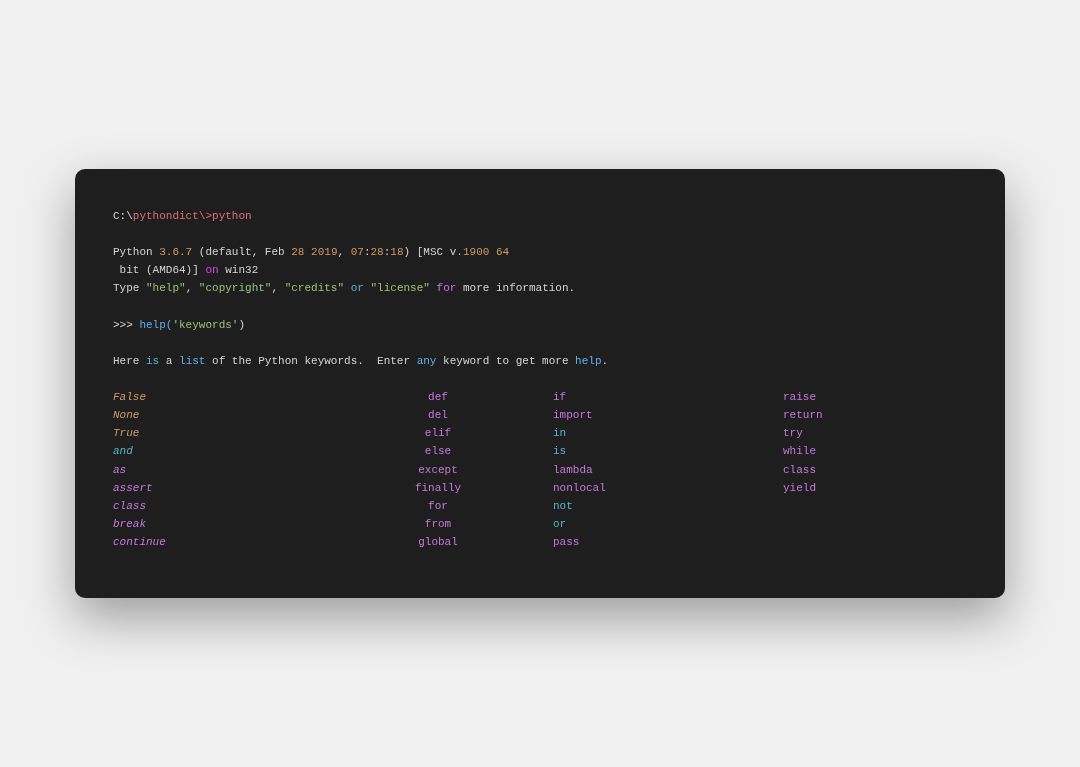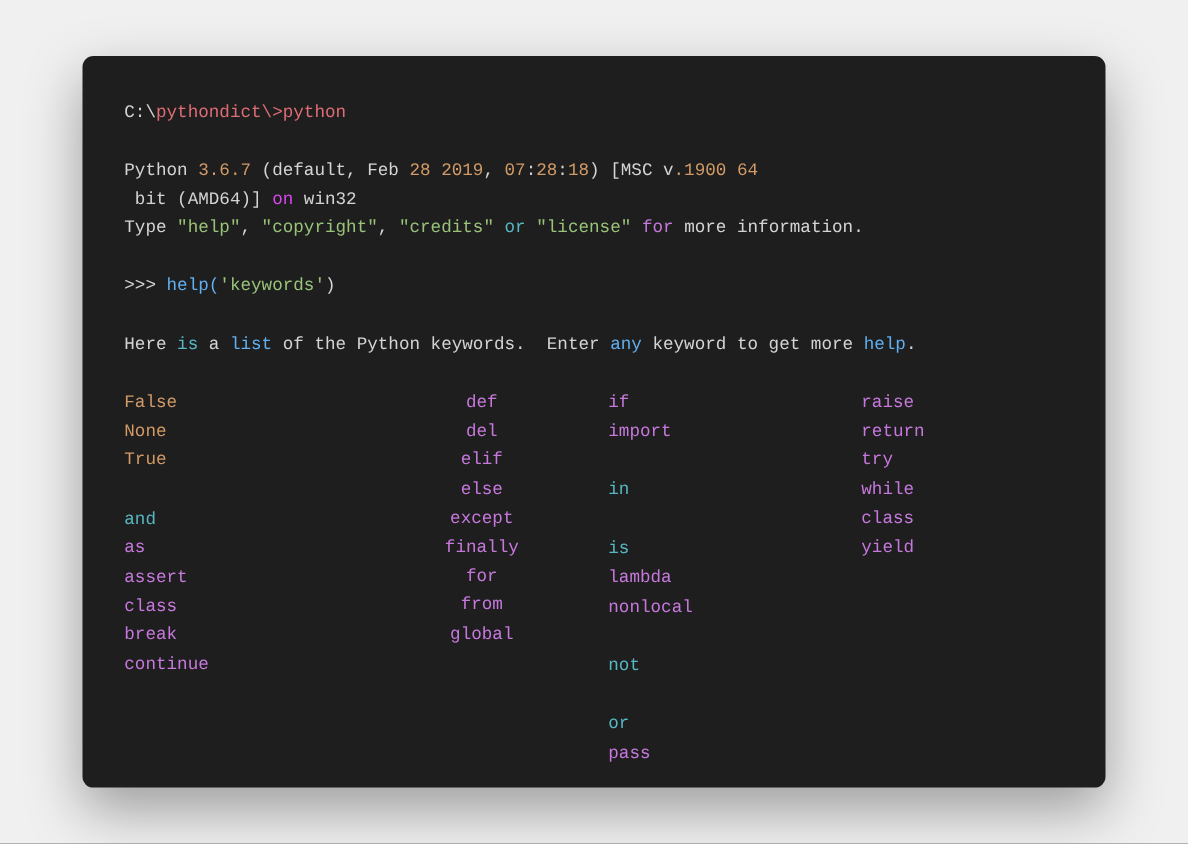--- a/index.html
+++ b/index.html
@@ -8,49 +8,49 @@
       display: flex;
       justify-content: center;
       align-items: center;
       min-height: 767px;
       font-family: 'Consolas', 'Monaco', 'Courier New', monospace;
     }
     .terminal {
       width: 930px;
       background: #1e1e1e;
       border-radius: 10px;
-      padding: 38px 38px 18px 38px;
+      padding: 38px 38px 47px 38px;
       box-shadow: 0 20px 50px rgba(0,0,0,0.35);
-      font-size: 16px;
+      font-size: 11px;
       line-height: 1.65;
       color: #d4d4d4;
     }
     pre {
       font-family: inherit;
       white-space: pre;
       margin: 0;
     }
     .blank { height: 1.65em; }
     .c-white   { color: #d4d4d4; }
     .c-red     { color: #e06c75; }
     .c-green   { color: #98c379; }
-    .c-cyan    { color: #56b6c2; margin-top: 27px; }
+    .c-cyan    { color: #56b6c2; }
     .c-blue    { color: #61afef; }
     .c-purple  { color: #c678dd; }
     .c-orange  { color: #d19a66; }
     .c-yellow  { color: #d946ef; }
     .keywords-table {
       display: flex;
       gap: 0;
     }
     .kw-col {
       display: flex;
       flex-direction: column;
     }
-    .kw-col.col1 { width: 210px; }
+    .kw-col.col1 { width: 210px; font-style: italic; }
     .kw-col.col2 { width: 230px; text-align: center; }
     .kw-col.col3 { width: 230px; justify-content: center; }
     .kw-col.col4 { }
     .kw { line-height: 1.65; }
   </style>
 </head>
 <body>
 
 <div class="terminal">
 

